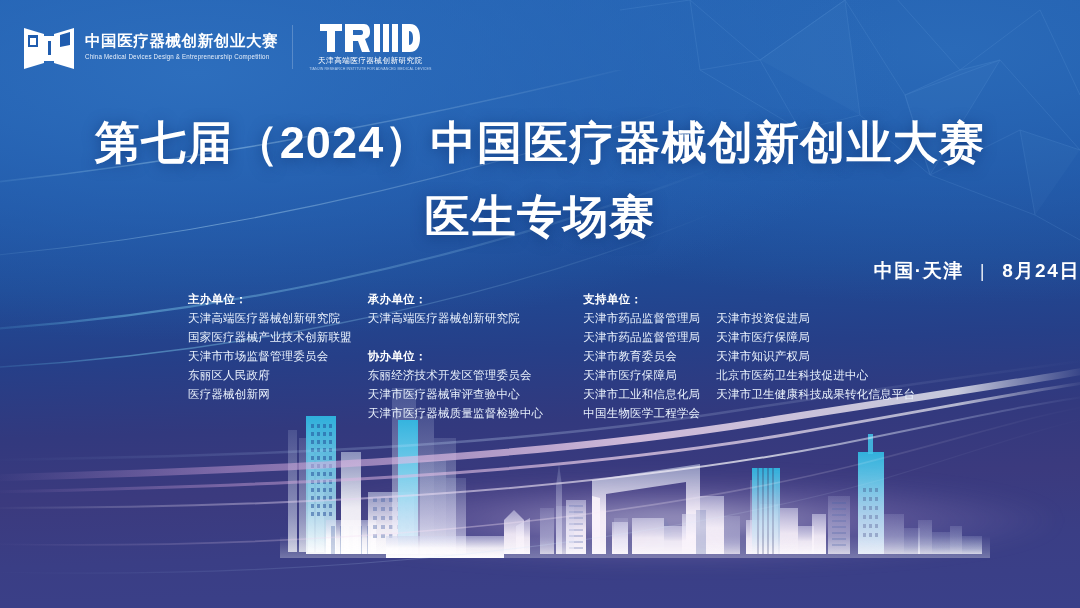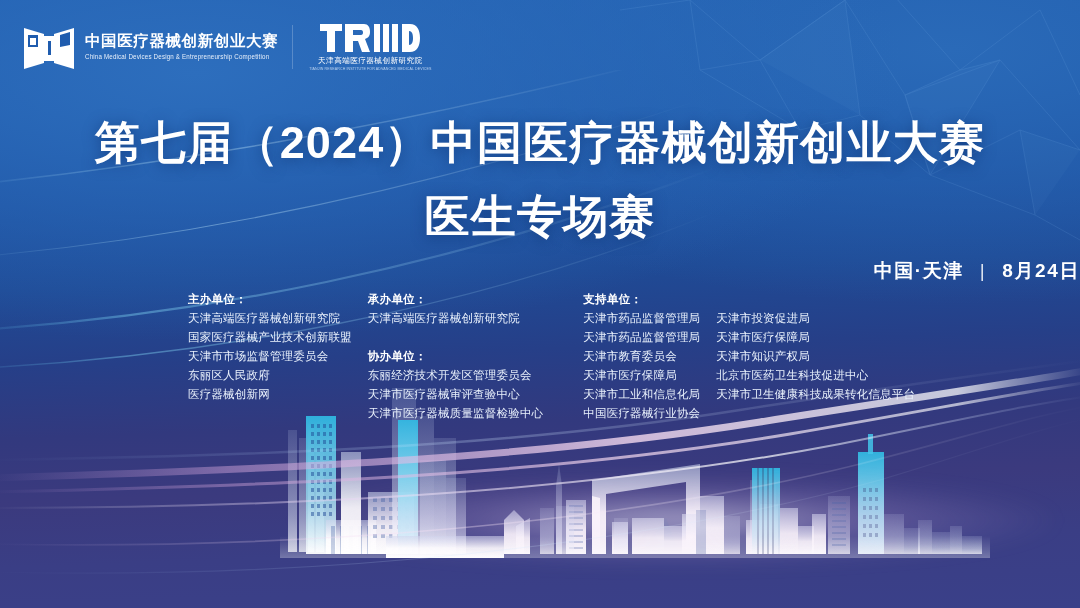--- a/index.html
+++ b/index.html
@@ -506,21 +506,21 @@
       <div class="org-item">天津市医疗器械质量监督检验中心</div>
     </div>
 
     <div class="col col-c">
       <div class="org-head">支持单位：</div>
       <div class="org-item">天津市药品监督管理局</div>
       <div class="org-item">天津市药品监督管理局</div>
       <div class="org-item">天津市教育委员会</div>
       <div class="org-item">天津市医疗保障局</div>
       <div class="org-item">天津市工业和信息化局</div>
-      <div class="org-item">中国医疗器械行业协会</div>
+      <div class="org-item">中国生物医学工程学会</div>
     </div>
 
     <div class="col col-d">
       <div class="org-gap"></div>
       <div class="org-item">天津市投资促进局</div>
       <div class="org-item">天津市医疗保障局</div>
       <div class="org-item">天津市知识产权局</div>
       <div class="org-item">北京市医药卫生科技促进中心</div>
       <div class="org-item">天津市卫生健康科技成果转化信息平台</div>
     </div>

